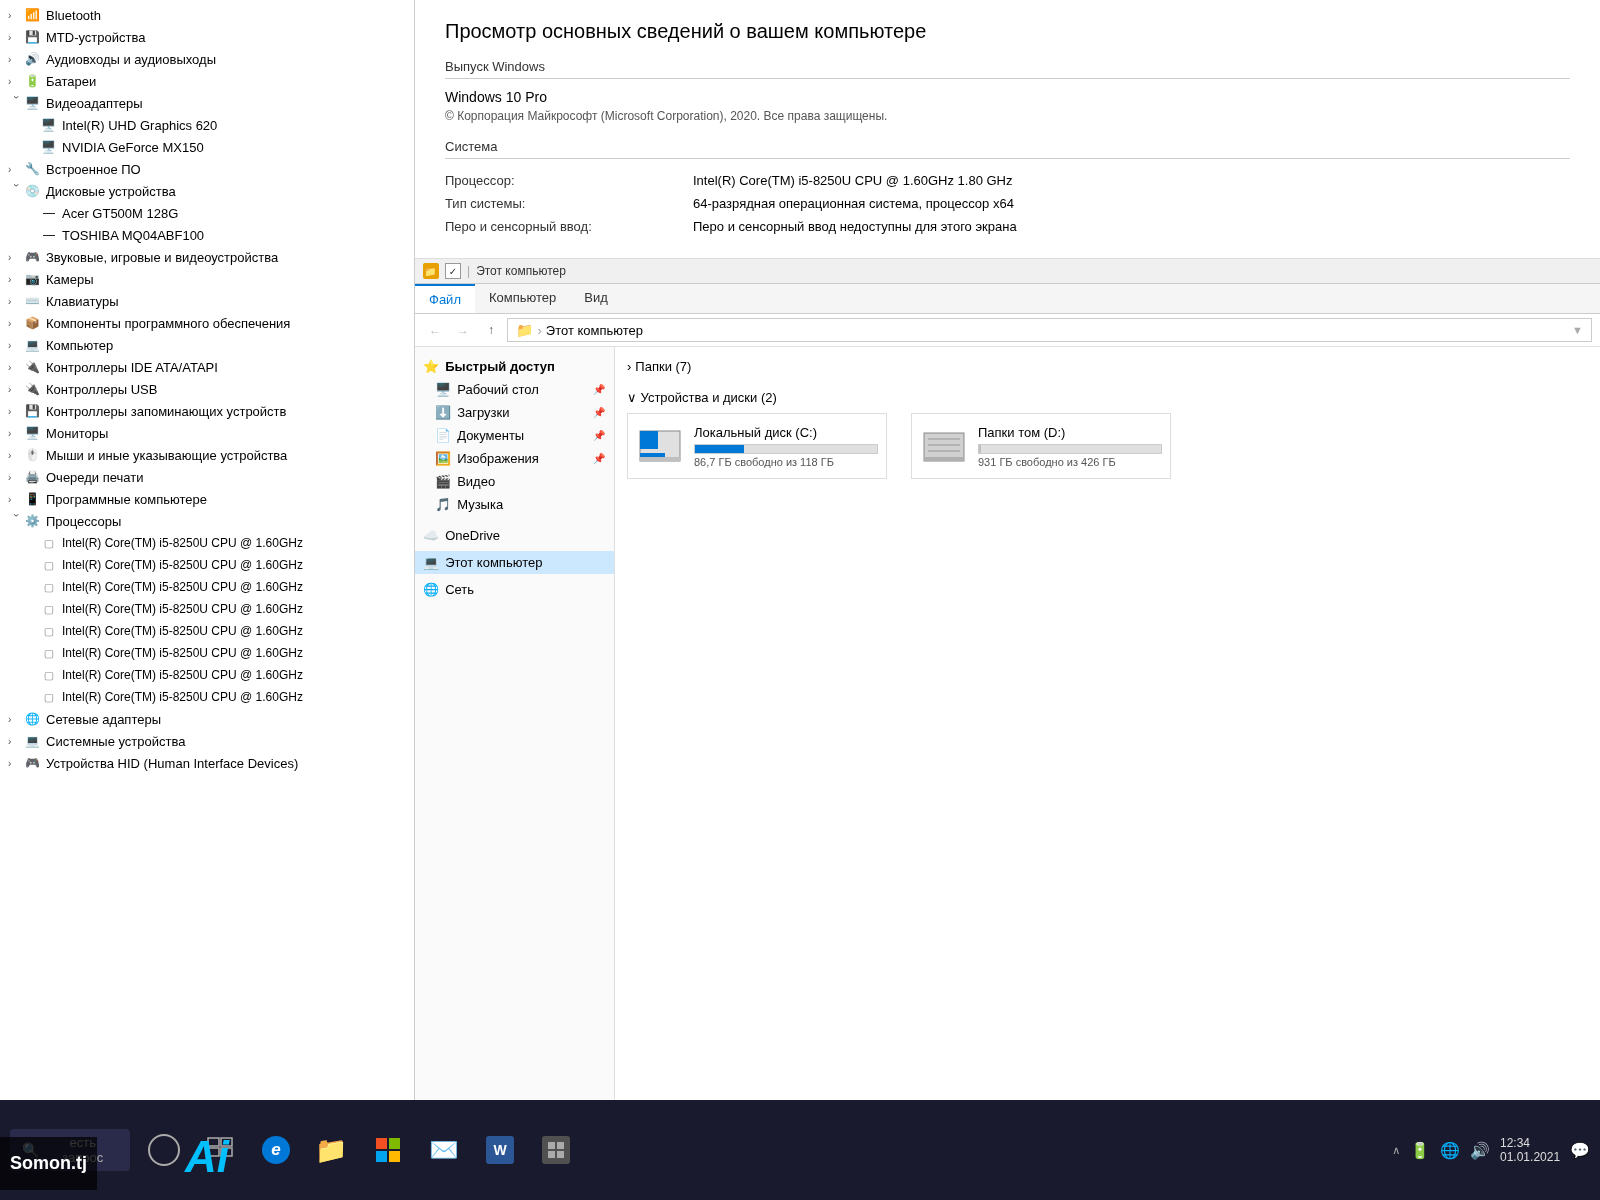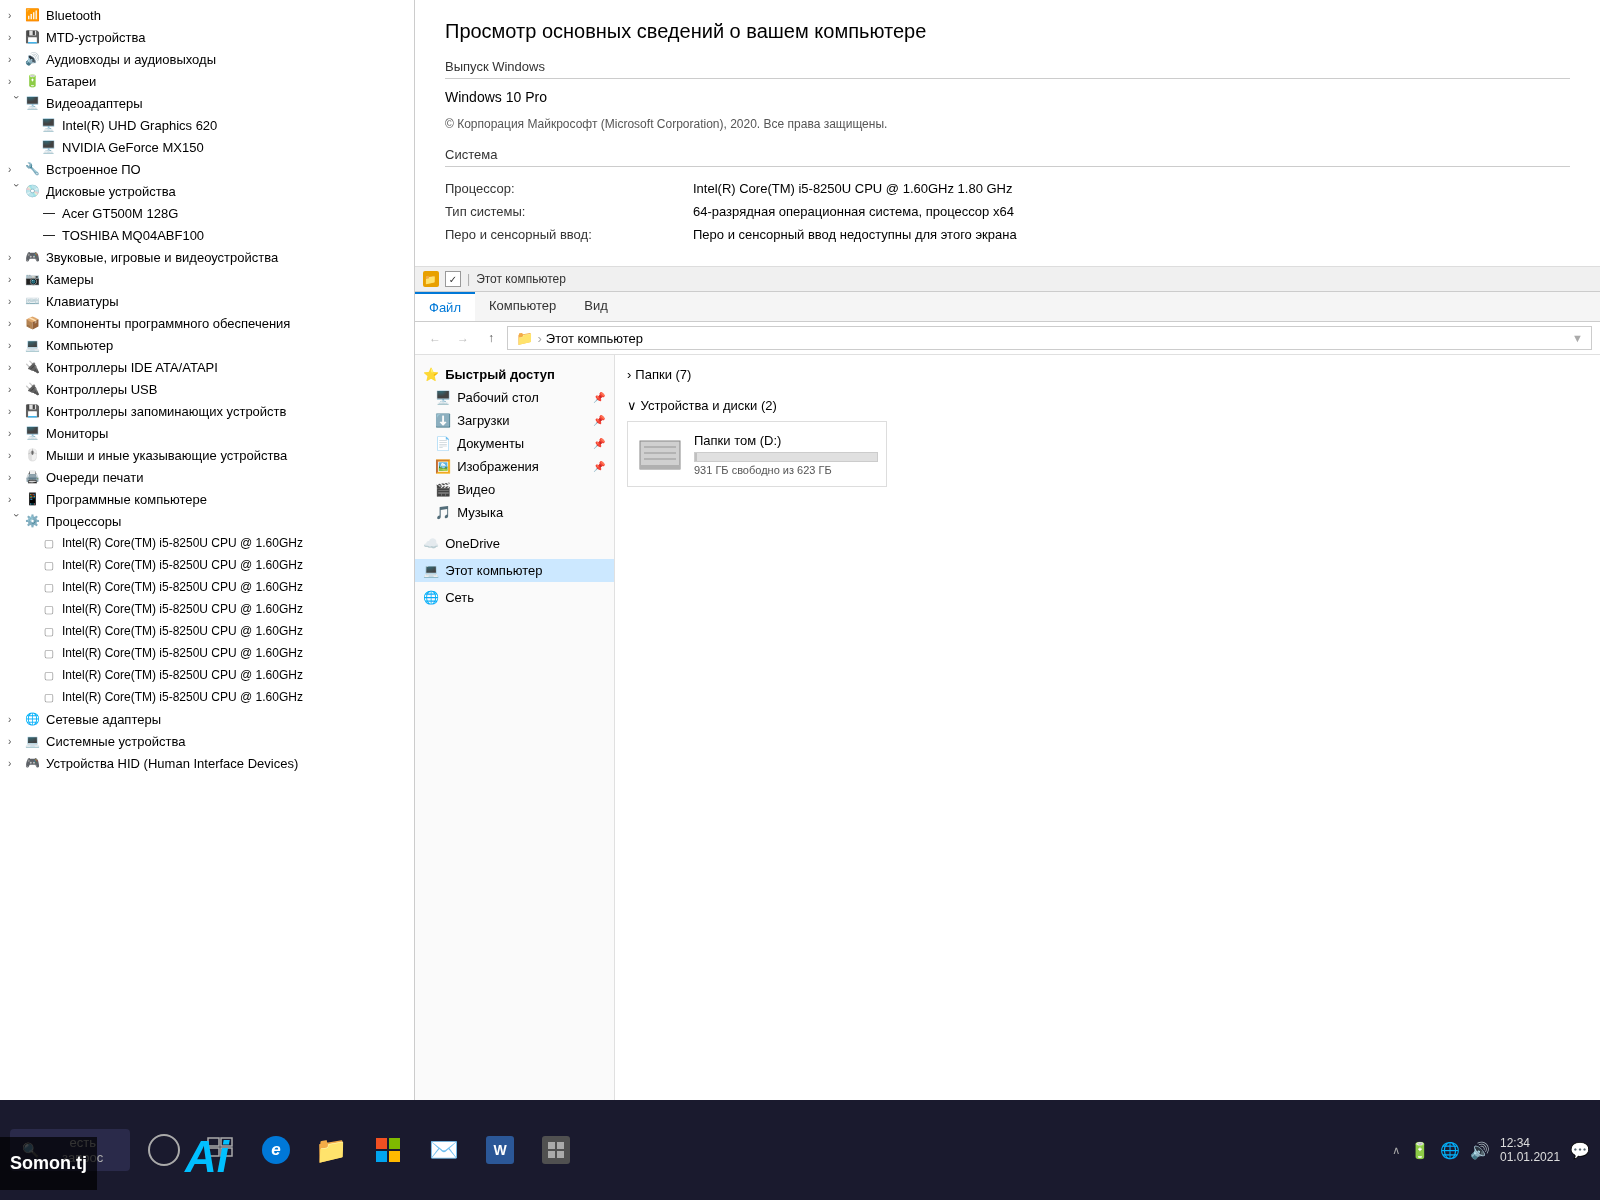--- a/index.html
+++ b/index.html
@@ -98,21 +98,21 @@
       margin-bottom: 16px;
     }
 
     .windows-edition-text {
       flex: 1;
     }
 
     .windows-edition-text .edition-name {
       font-size: 14px;
       color: #000;
-      margin-bottom: 12px;
+      margin-bottom: 4px;
     }
 
     .windows-edition-text .copyright {
       font-size: 12px;
       color: #555;
     }
 
     .windows-logo {
       width: 140px;
       height: 70px;
@@ -759,37 +759,54 @@
           </div>
 
           <div class="drives-section">
             <div class="folder-section-header">
               <span>∨</span>
               <span>Устройства и диски (2)</span>
             </div>
 
             <div class="drives-grid">
 
+              <div class="drive-item">
+                <div class="drive-icon">
+                  <svg width="48" height="42" viewBox="0 0 48 42">
+                    <rect x="4" y="6" width="40" height="30" fill="#e0e0e0" stroke="#888" stroke-width="1"></rect>
+                    <rect x="4" y="6" width="18" height="18" fill="#0078d7"></rect>
+                    <rect x="4" y="32" width="40" height="4" fill="#c0c0c0"></rect>
+                    <rect x="4" y="28" width="25" height="4" fill="#0078d7"></rect>
+                  </svg>
+                </div>
+                <div class="drive-info">
+                  <div class="drive-name">Локальный диск (C:)</div>
+                  <div class="drive-bar">
+                    <div class="drive-bar-fill c-drive"></div>
+                  </div>
+                  <div class="drive-space">86,7 ГБ свободно из 118 ГБ</div>
+                </div>
+              </div>
 
               <div class="drive-item">
                 <div class="drive-icon">
                   <svg width="48" height="42" viewBox="0 0 48 42">
                     <rect x="4" y="8" width="40" height="28" fill="#d0d0d0" stroke="#888" stroke-width="1"></rect>
                     <rect x="4" y="32" width="40" height="4" fill="#b0b0b0"></rect>
                     <line x1="8" y1="14" x2="40" y2="14" stroke="#aaa" stroke-width="1.5"></line>
                     <line x1="8" y1="20" x2="40" y2="20" stroke="#aaa" stroke-width="1.5"></line>
                     <line x1="8" y1="26" x2="40" y2="26" stroke="#aaa" stroke-width="1.5"></line>
                   </svg>
                 </div>
                 <div class="drive-info">
                   <div class="drive-name">Папки том (D:)</div>
                   <div class="drive-bar">
                     <div class="drive-bar-fill d-drive"></div>
                   </div>
-                  <div class="drive-space">931 ГБ свободно из 623 ГБ</div>
+                  <div class="drive-space">931 ГБ свободно из 426 ГБ</div>
                 </div>
               </div>
 
             </div>
           </div>
 
         </div>
       </div>
     </div>
   </div>

